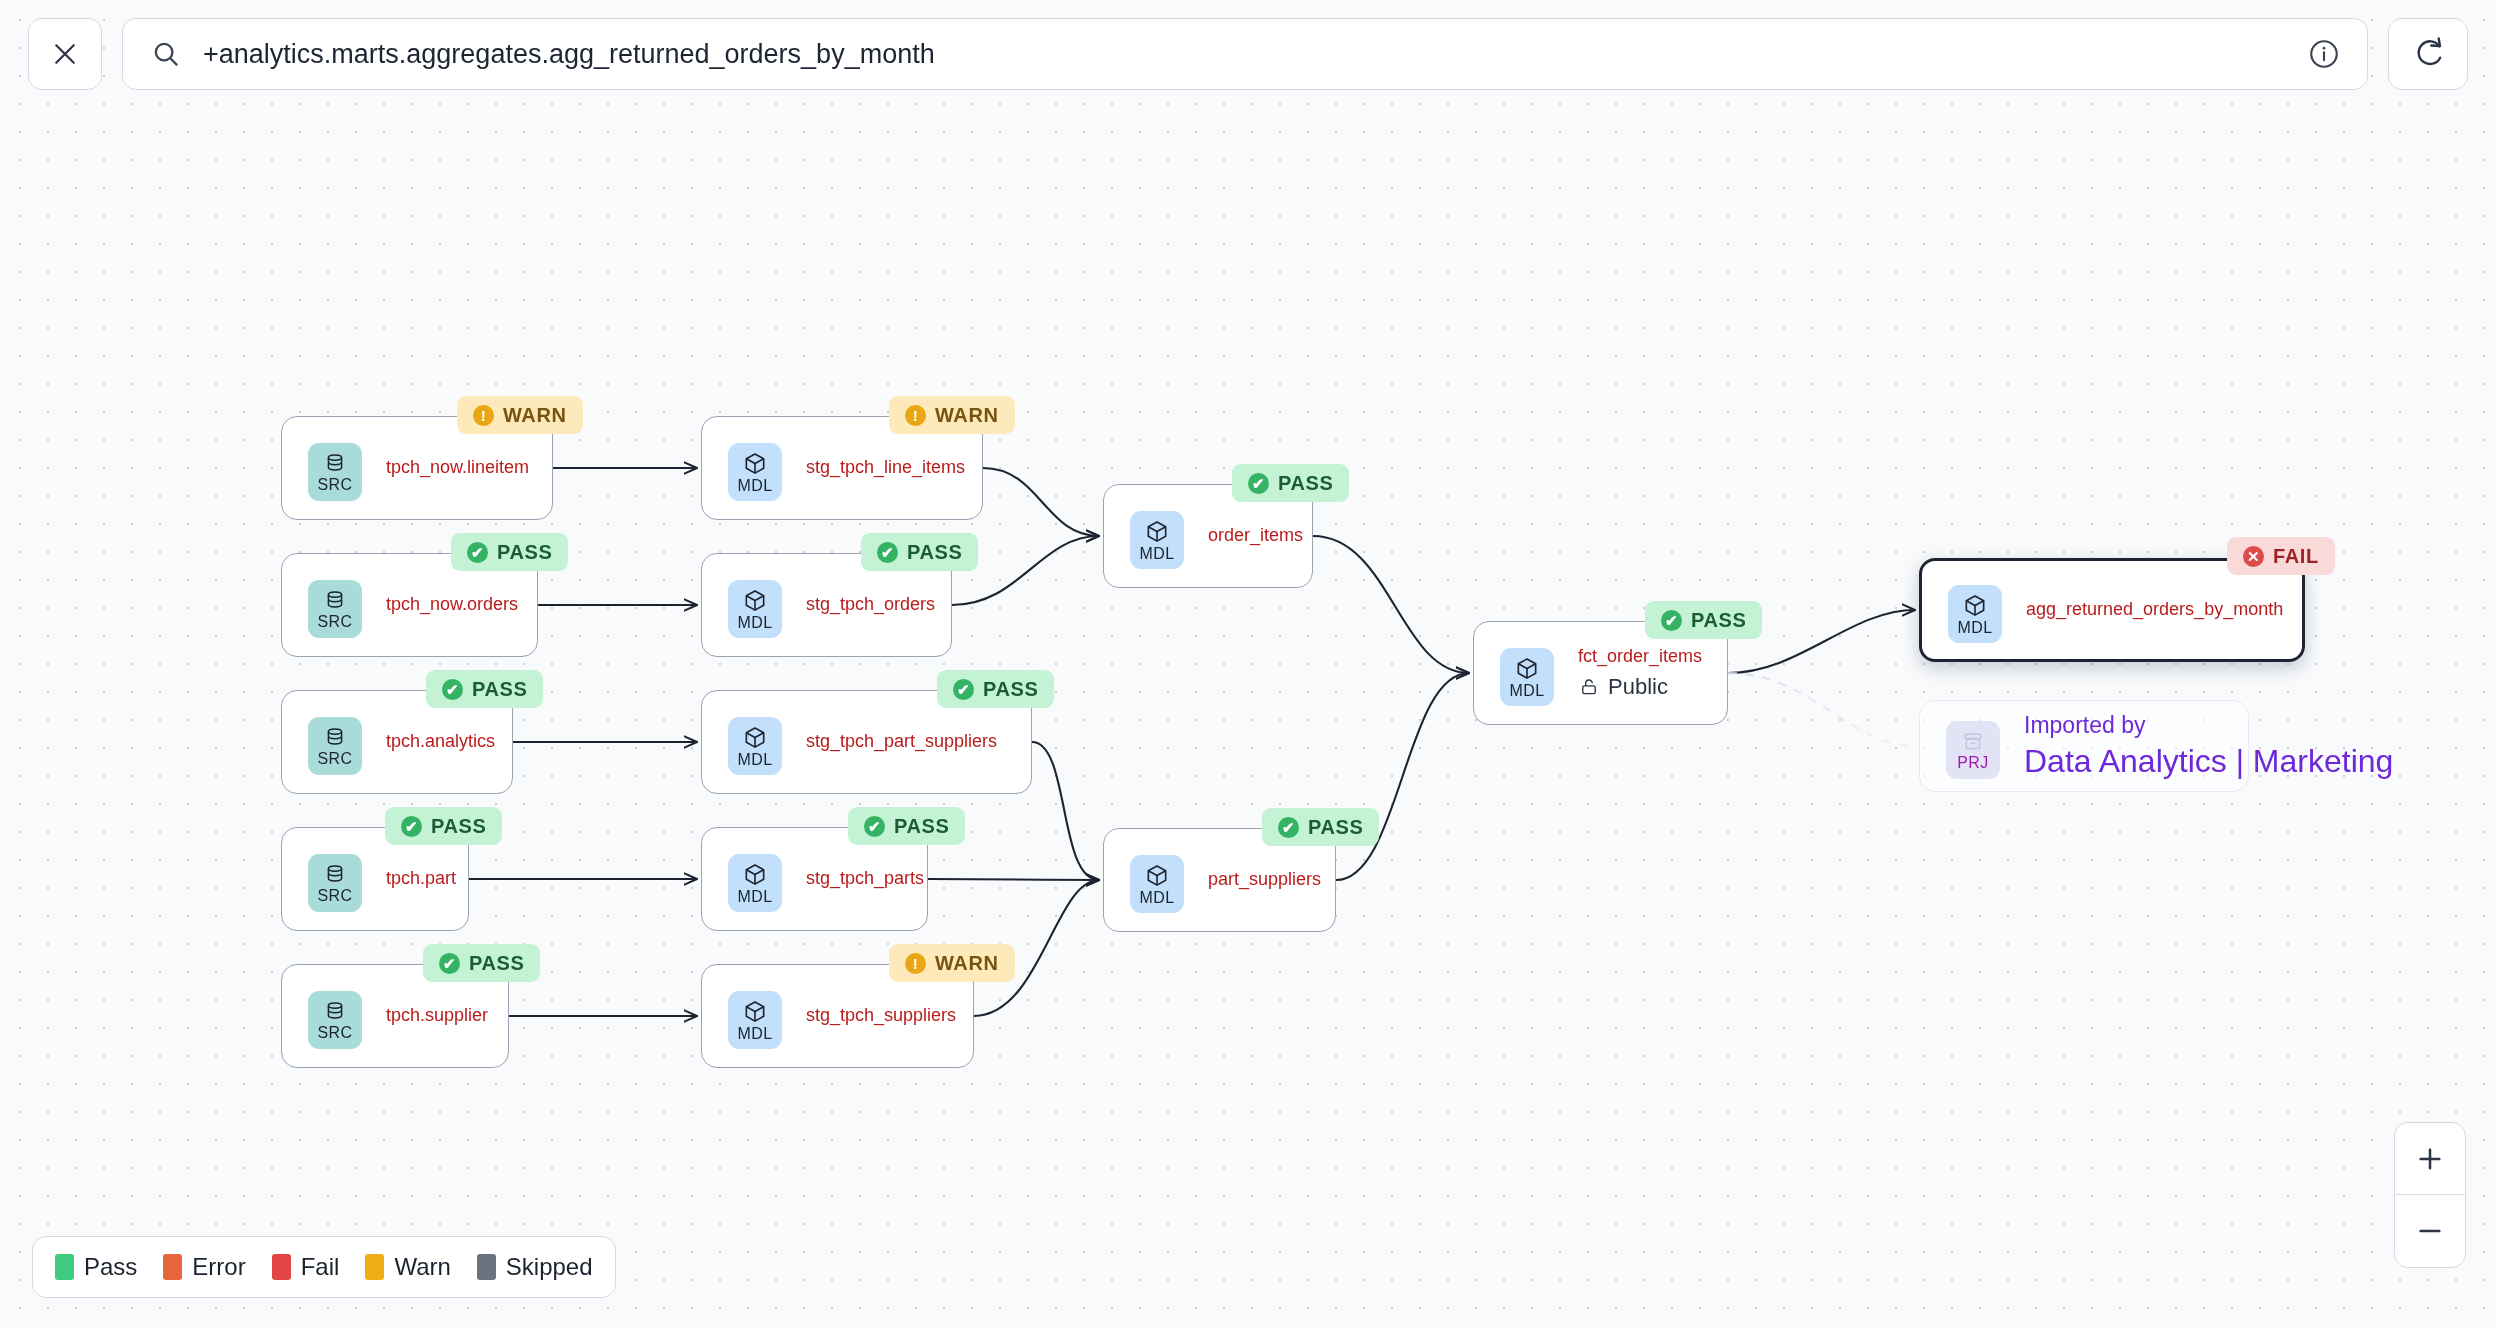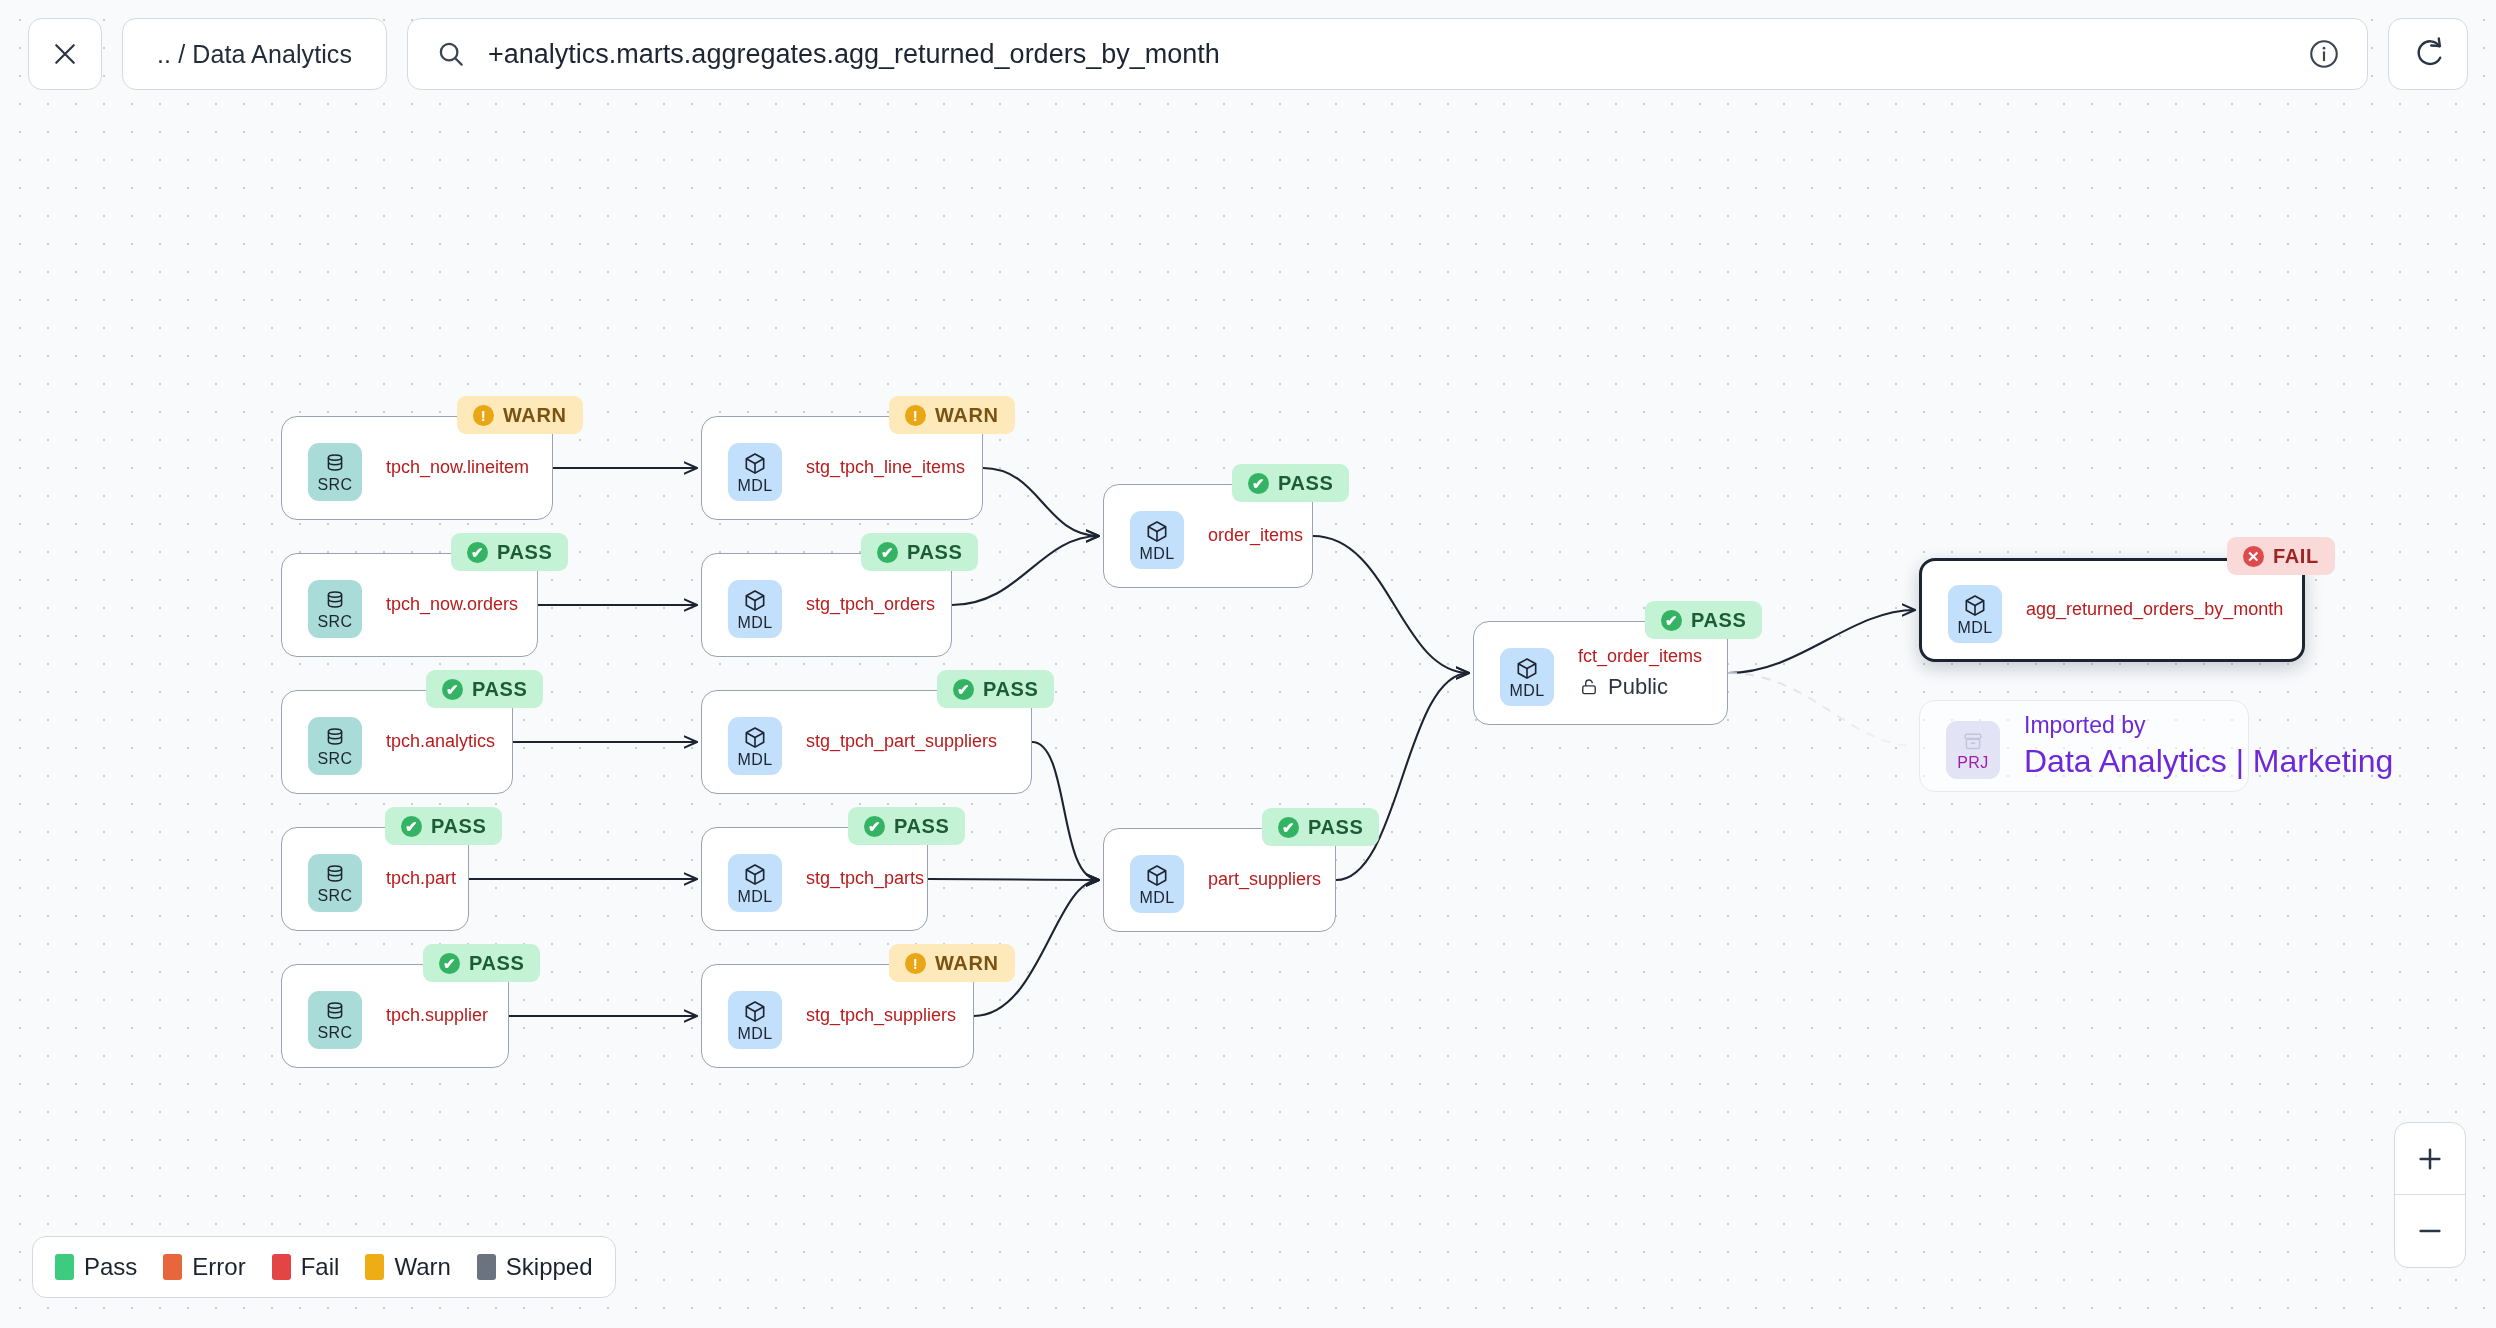--- a/index.html
+++ b/index.html
@@ -217,23 +217,20 @@
   </svg>
 
   <div id="header">
 
     <div class="hbtn" id="close-btn">
       <svg class="icon-svg" width="30" height="30" viewBox="0 0 24 24" fill="none" stroke="#2b3445" stroke-width="1.7" stroke-linecap="round">
         <path d="M5 5 L19 19 M19 5 L5 19"></path>
       </svg>
     </div>
 
-    <div class="hbtn" id="breadcrumb-btn">
-      <span>.. / Data Analytics</span>
-    </div>
 
     <div class="hbtn" id="search-bar">
       <svg class="icon-svg" width="30" height="30" viewBox="0 0 24 24" fill="none" stroke="#3b4453" stroke-width="1.8" stroke-linecap="round">
         <circle cx="10.5" cy="10.5" r="6.6"></circle>
         <path d="M15.4 15.4 L20.5 20.5"></path>
       </svg>
       <span id="search-input-text" title="Search lineage">+analytics.marts.aggregates.agg_returned_orders_by_month</span>
       <svg class="icon-svg" width="34" height="34" viewBox="0 0 24 24" fill="none" stroke="#3b4453" stroke-width="1.5">
         <circle cx="12" cy="12" r="9"></circle>
         <path d="M12 10.8 L12 16.4" stroke-linecap="round"></path>

